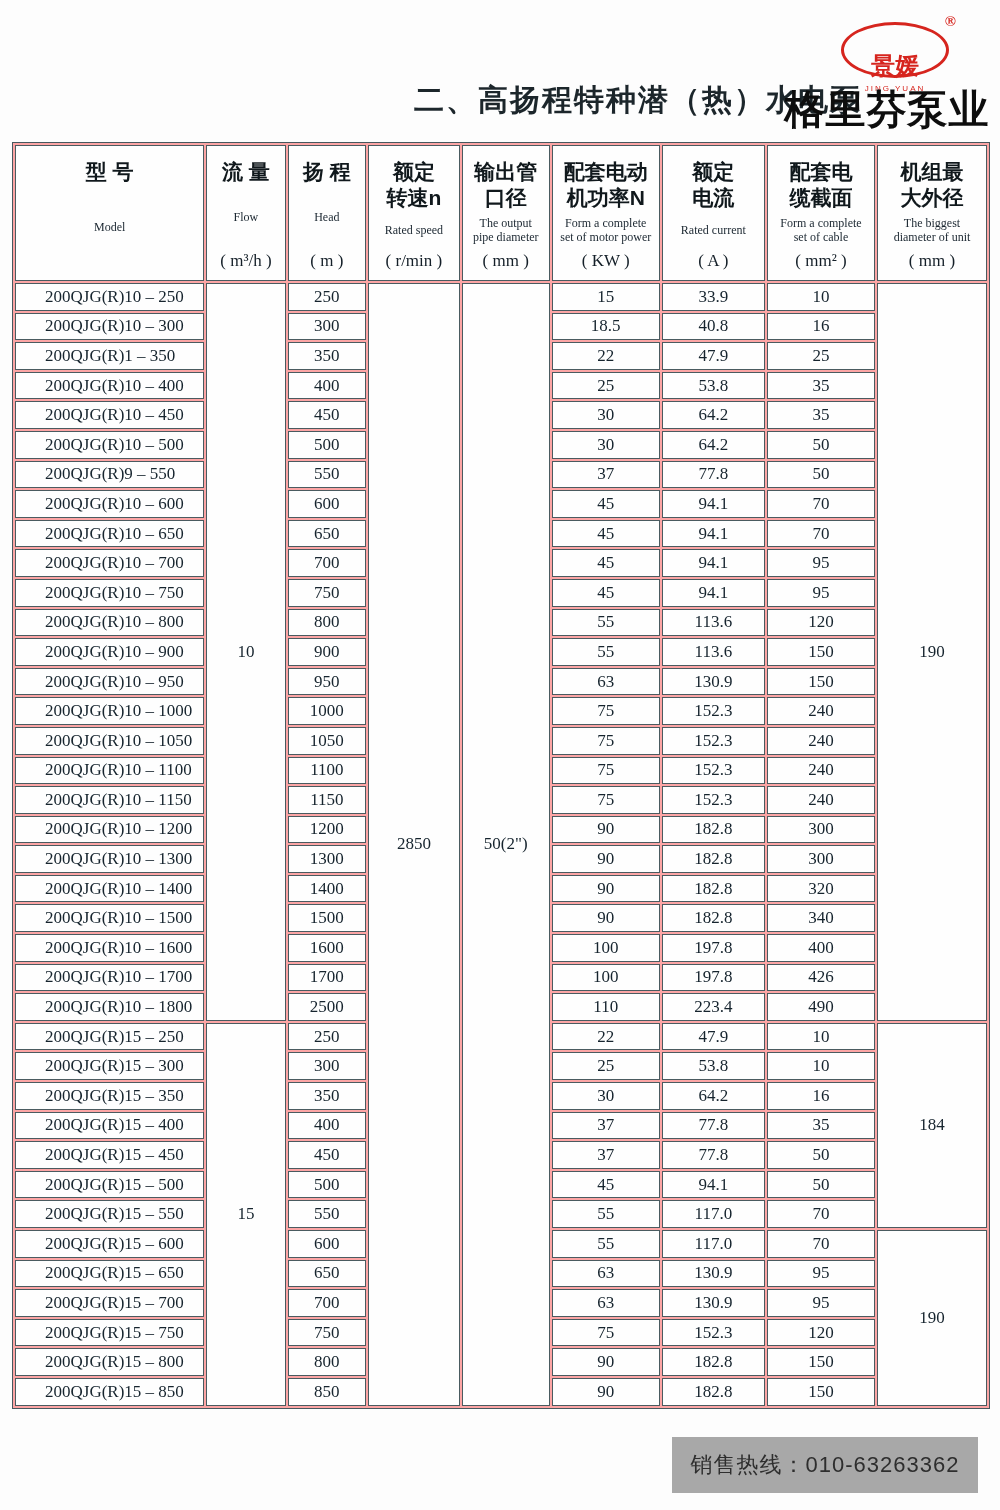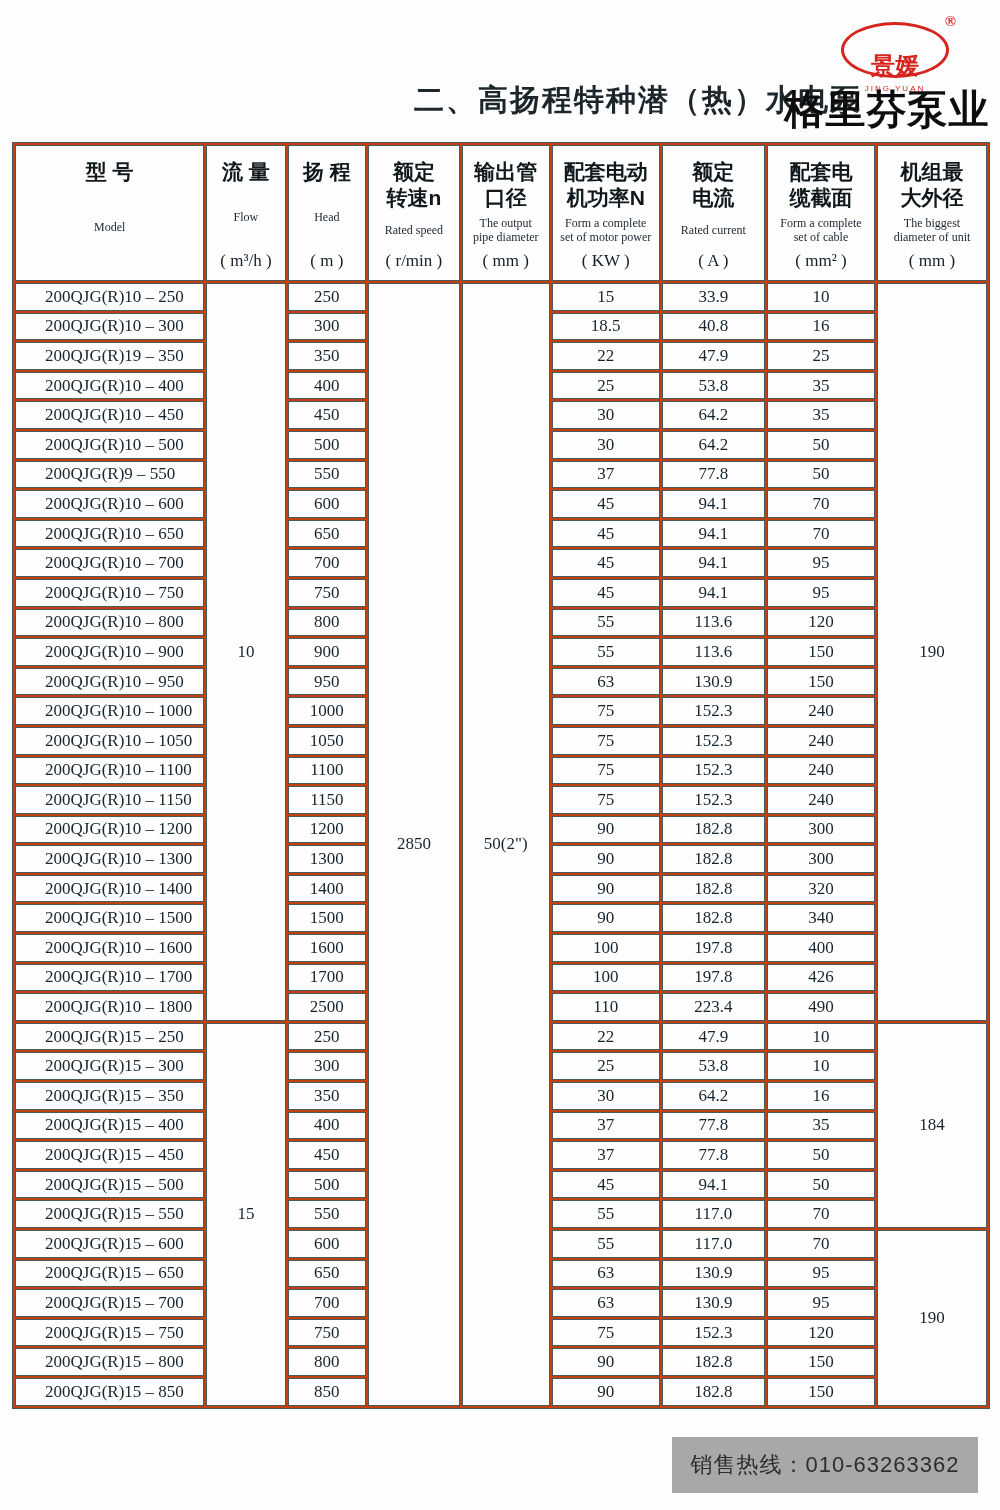--- a/index.html
+++ b/index.html
@@ -30,21 +30,21 @@
   }
   .logo-cn{font-size:24px;font-weight:900;color:#d6251e;line-height:1;
     font-family:"Liberation Serif","DejaVu Serif",serif;margin-top:46px;}
   .logo-en{font-size:8px;font-weight:normal;color:#d6251e;letter-spacing:2px;
     font-family:"Liberation Sans","DejaVu Sans",sans-serif;margin-top:6px;}
   .logo-reg{position:absolute;right:-5px;top:-7px;color:#d6251e;font-size:15px;font-weight:bold;}
 
   
   .table-wrap{
     position:absolute;left:12px;top:142px;width:976px;
-    border:1.5px solid #46585e;background:#c2410c;
+    border:1.5px solid #46585e;background:#fca5a5;
   }
   table{border-collapse:separate;border-spacing:2px;width:100%;table-layout:fixed;}
   th,td{border:1px solid #4a5b60;background:#fefefe;}
   thead th{
     height:134px;vertical-align:top;font-weight:normal;padding:0;
   }
   .hcell{
     height:100%;display:flex;flex-direction:column;align-items:center;
     justify-content:space-between;padding:13px 1px 9px 1px;box-sizing:border-box;
   }
@@ -182,21 +182,21 @@
             <td rowspan="25">190</td>
           </tr>
           <tr>
             <td class="model">200QJG(R)10 – 300</td>
             <td>300</td>
             <td>18.5</td>
             <td>40.8</td>
             <td>16</td>
           </tr>
           <tr>
-            <td class="model">200QJG(R)19 – 350</td>
+            <td class="model">200QJG(R)1 – 350</td>
             <td>350</td>
             <td>22</td>
             <td>47.9</td>
             <td>25</td>
           </tr>
           <tr>
             <td class="model">200QJG(R)10 – 400</td>
             <td>400</td>
             <td>25</td>
             <td>53.8</td>

